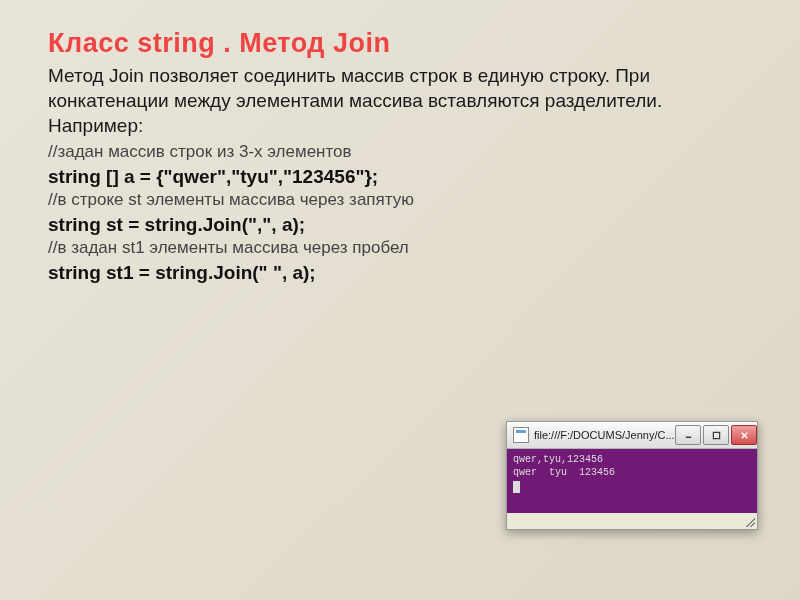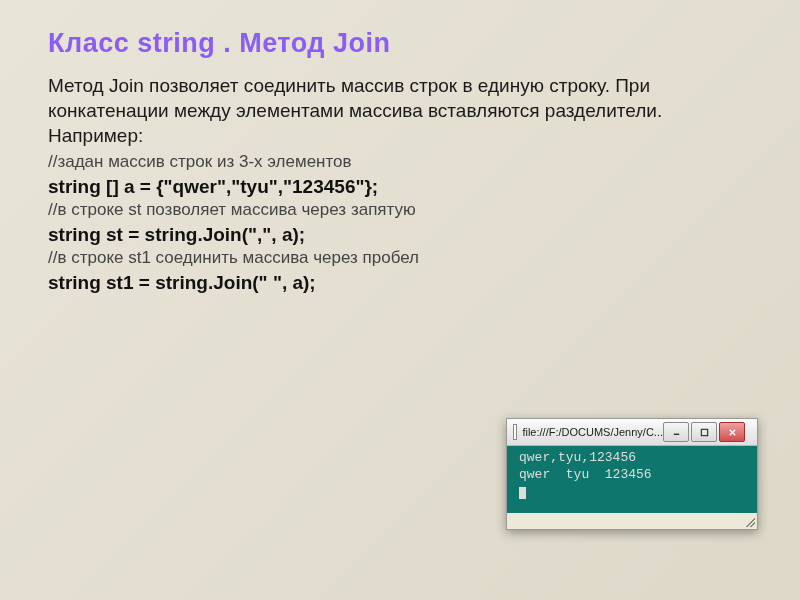--- a/index.html
+++ b/index.html
@@ -12,22 +12,22 @@
     overflow: hidden;
     position: relative;
   }
   .slide {
     padding: 28px 48px 20px 48px;
     box-sizing: border-box;
   }
   .title {
     font-size: 27px;
     font-weight: bold;
-    color: #8b5cf6;
-    margin-bottom: 14px;
+    color: #ef4444;
+    margin-bottom: 4px;
     letter-spacing: 0.5px;
   }
   .para {
     font-size: 19px;
     color: #1a1a1a;
     line-height: 1.32;
     margin-bottom: 4px;
   }
   .comment {
     font-size: 17px;
@@ -53,21 +53,21 @@
     font-family: Tahoma, sans-serif;
     font-size: 11px;
   }
   .win-titlebar {
     background: linear-gradient(180deg, #fcfcfc 0%, #ebebeb 50%, #dfdfdf 100%);
     border-bottom: 1px solid #b5b5b5;
     height: 26px;
     display: flex;
     align-items: center;
     justify-content: space-between;
-    padding: 0 12px 0 6px;
+    padding: 0 0 0 6px;
   }
   .win-title-left {
     display: flex;
     align-items: center;
     gap: 5px;
     overflow: hidden;
     white-space: nowrap;
     color: #222;
   }
   .win-icon {
@@ -99,25 +99,25 @@
     justify-content: center;
     color: #333;
   }
   .win-btn.close {
     background: linear-gradient(180deg, #f2a0a0, #d05050);
     color: #fff;
     border-color: #a03030;
   }
   .win-btn svg { width: 9px; height: 9px; }
   .console-body {
-    background: #0f766e;
+    background: #701a75;
     color: #ddd;
-    padding: 4px 6px 12px 12px;
+    padding: 4px 6px 12px 6px;
     font-family: "Consolas", "Courier New", monospace;
-    font-size: 13px;
+    font-size: 10px;
     line-height: 1.3;
     white-space: pre;
     min-height: 48px;
   }
   .cursor {
     display: inline-block;
     width: 7px;
     height: 12px;
     background: #ddd;
     vertical-align: text-bottom;
@@ -143,24 +143,24 @@
 <body>
 
 <div class="slide">
   <div class="title">Класс string . Метод Join</div>
 
   <div class="para">Метод Join позволяет соединить массив строк в единую строку. При конкатенации между элементами массива вставляются разделители. Например:</div>
 
   <div class="comment">//задан массив строк из 3-х элементов</div>
   <div class="code">string [] a = {"qwer","tyu","123456"};</div>
 
-  <div class="comment">//в строке st позволяет массива через запятую</div>
+  <div class="comment">//в строке st элементы массива через запятую</div>
   <div class="code">string st = string.Join(",", a);</div>
 
-  <div class="comment">//в строке st1 соединить массива через пробел</div>
+  <div class="comment">//в задан st1 элементы массива через пробел</div>
   <div class="code">string st1 = string.Join("  ", a);</div>
 </div>
 
 <div class="console-window">
   <div class="win-titlebar">
     <div class="win-title-left">
       <span class="win-icon"></span>
       <span>file:///F:/DOCUMS/Jenny/C...</span>
     </div>
     <div class="win-btns">

